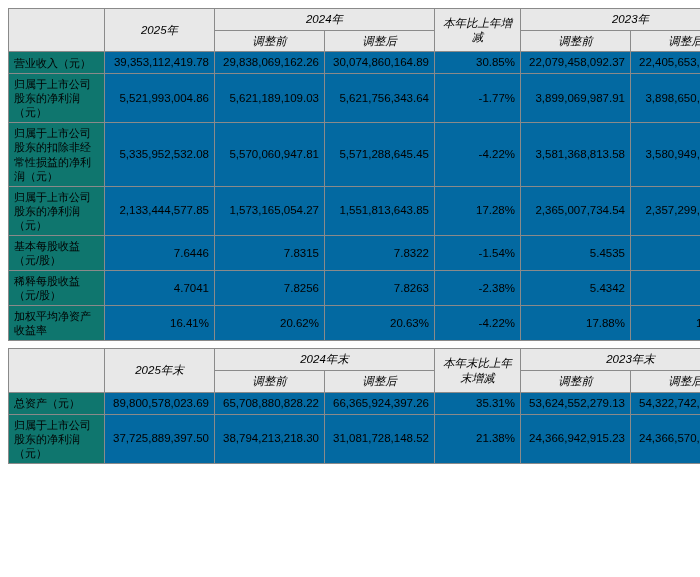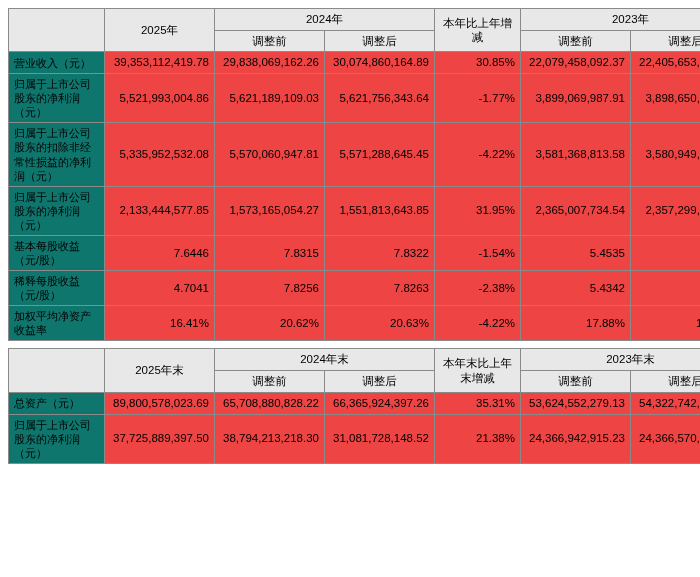--- a/index.html
+++ b/index.html
@@ -29,29 +29,30 @@
     border: 1px solid #8a8a8a;
     padding: 3px 5px;
     vertical-align: middle;
     line-height: 1.28;
     word-break: break-all;
   }
   .hdr {
     background: #e8e8e8;
     text-align: center;
     font-size: 11.5px;
+    font-style: italic;
   }
   .rowlabel {
     background: #0f766e;
     text-align: left;
     font-size: 11px;
   }
   .num {
     text-align: right;
-    background: #ef4444;
+    background: #0369a1;
     font-size: 11.5px;
   }
   .spacer {
     height: 7px;
   }
   col.c0 { width: 96px; }
   col.c1 { width: 110px; }
   col.c2 { width: 110px; }
   col.c3 { width: 110px; }
   col.c4 { width: 86px; }
@@ -116,21 +117,21 @@
         <td class="num">-4.22%</td>
         <td class="num">3,581,368,813.58</td>
         <td class="num">3,580,949,174.92</td>
       </tr>
 
       <tr>
         <td class="rowlabel">归属于上市公司股东的净利润（元）</td>
         <td class="num">2,133,444,577.85</td>
         <td class="num">1,573,165,054.27</td>
         <td class="num">1,551,813,643.85</td>
-        <td class="num">31.95%</td>
+        <td class="num">17.28%</td>
         <td class="num">2,365,007,734.54</td>
         <td class="num">2,357,299,521.82</td>
       </tr>
 
       <tr>
         <td class="rowlabel">基本每股收益（元/股）</td>
         <td class="num">7.6446</td>
         <td class="num">7.8315</td>
         <td class="num">7.8322</td>
         <td class="num">-1.54%</td>

